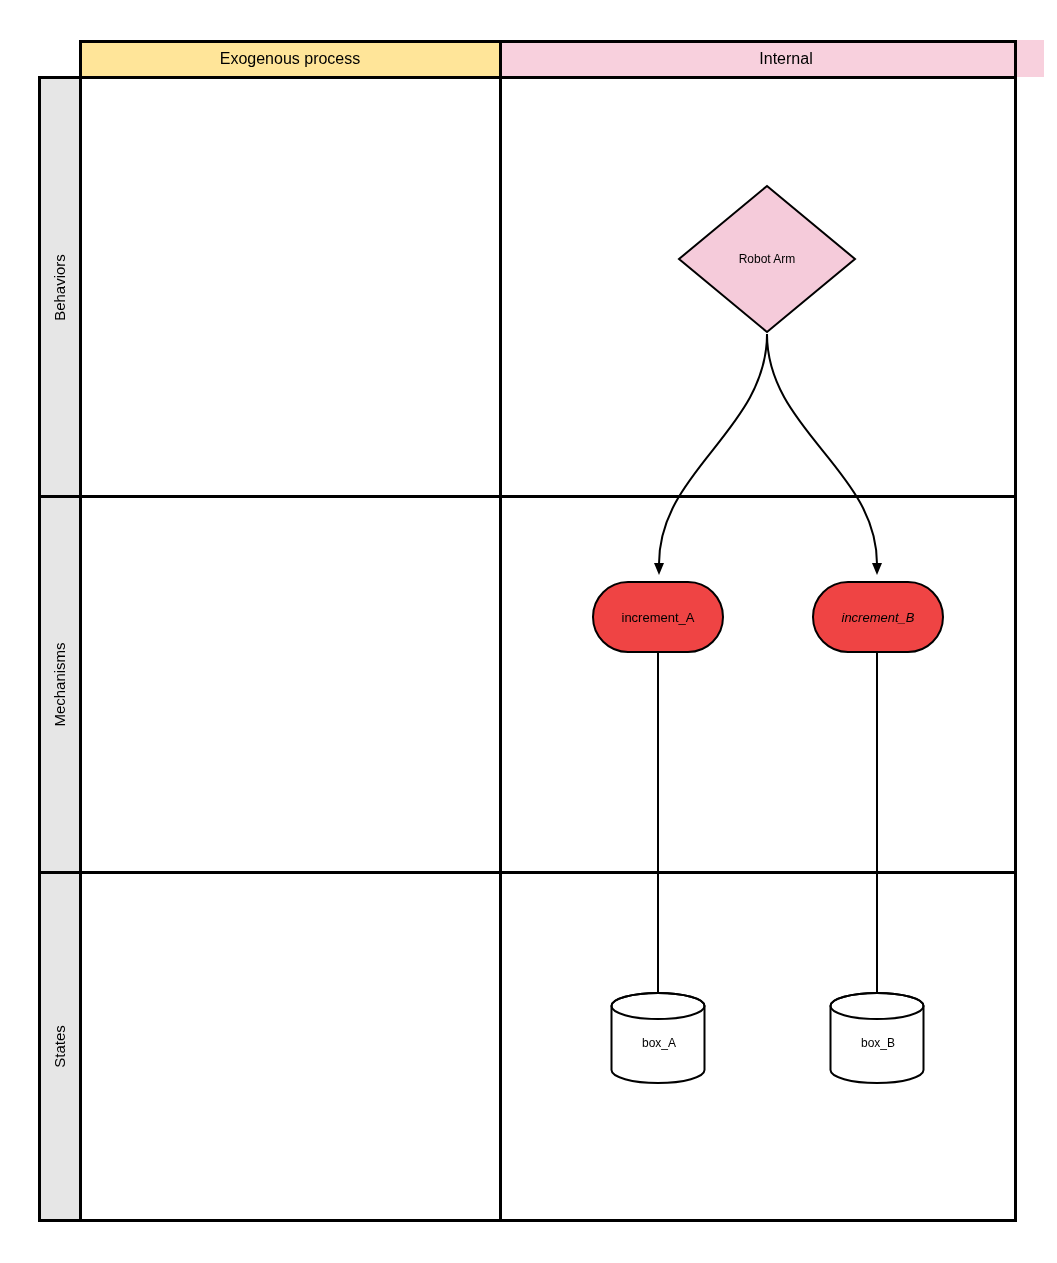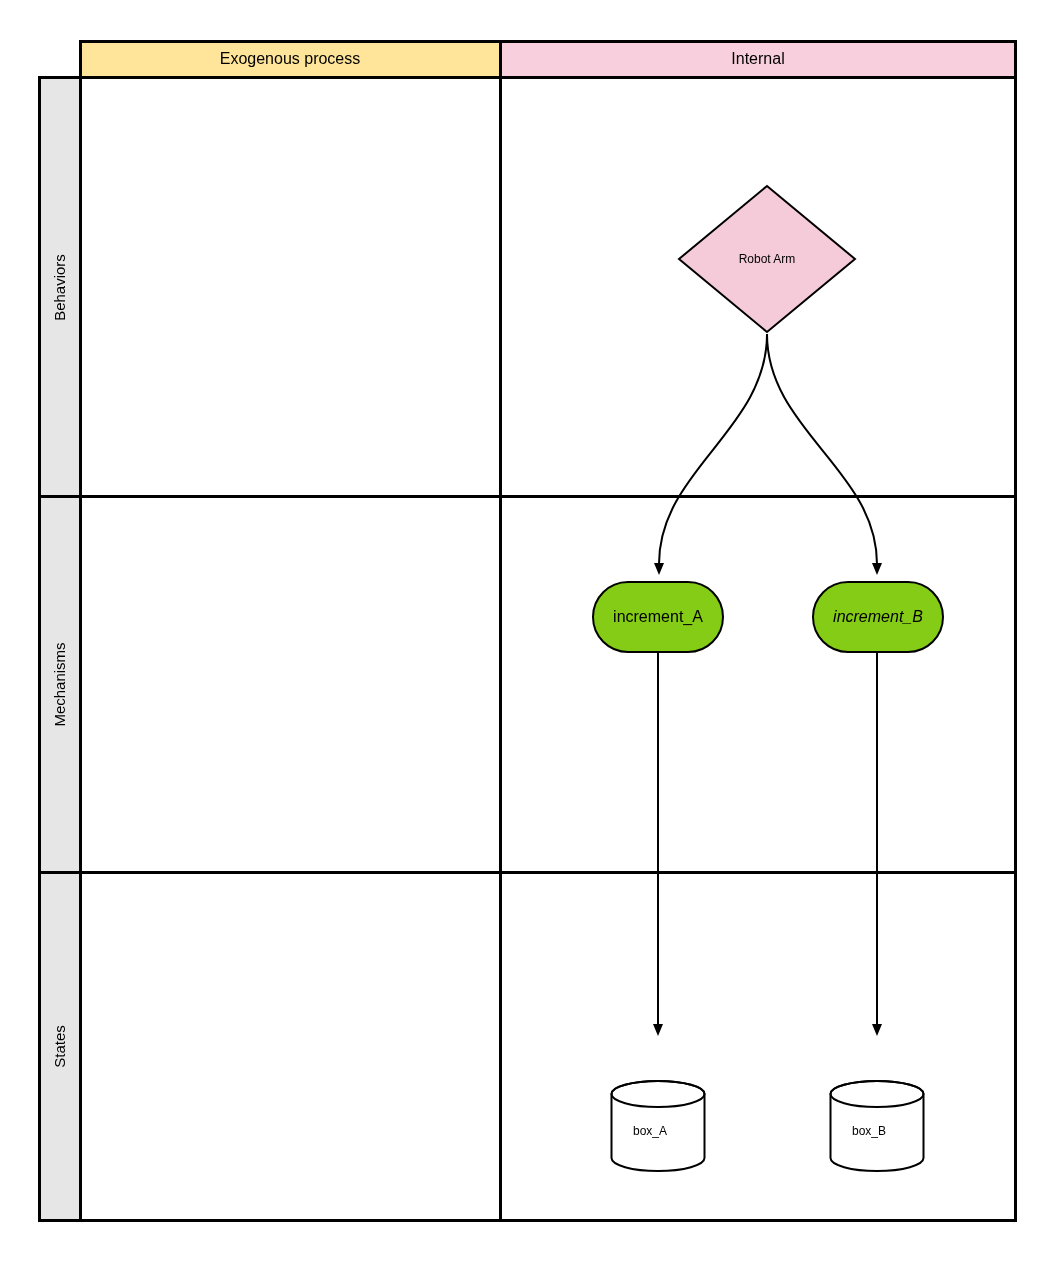--- a/index.html
+++ b/index.html
@@ -19,21 +19,21 @@
   .hdr {
     position: absolute;
     top: 40px;
     height: 37px;
     display: flex;
     align-items: center;
     justify-content: center;
     font-size: 16px;
   }
   .hdr-exo { left: 80px; width: 420px; background: #FFE599; }
-  .hdr-int { left: 500px; width: 516px; background: #F8D0DD; }
+  .hdr-int { left: 500px; width: 516px; background: #F8D0DD; padding-left: 28px; }
 
   .rowlabel-col { position: absolute; left: 39px; width: 41px; background: #E6E6E6; }
   .rowlabel-wrap {
     position: absolute;
     left: 39px;
     width: 41px;
     display: flex;
     align-items: center;
     justify-content: center;
   }
@@ -56,33 +56,33 @@
   }
 
   #node-robot-arm { left: 677px; top: 184px; width: 180px; height: 150px; }
   #node-robot-arm .label { top: 0; bottom: 0; display: flex; align-items: center; justify-content: center; }
 
   .mech-box {
     position: absolute;
     top: 581px;
     width: 132px;
     height: 72px;
-    background: #84cc16;
+    background: #ef4444;
     border: 2px solid #000000;
     border-radius: 36px;
     box-sizing: border-box;
     display: flex;
     align-items: center;
     justify-content: center;
-    font-size: 16px;
+    font-size: 13px;
   }
   #node-increment-a { left: 592px; }
   #node-increment-b { left: 812px; font-style: italic; }
 
-  .cylinder { position: absolute; top: 1080px; width: 80px; height: 92px; }
+  .cylinder { position: absolute; top: 992px; width: 80px; height: 92px; padding-left: 18px; }
   #node-box-a { left: 610px; }
   #node-box-b { left: 829px; }
   .cylinder .label { top: 44px; }
 </style>
 </head>
 <body>
 
 <div id="canvas">
 
   <div class="hdr hdr-exo">Exogenous process</div>

